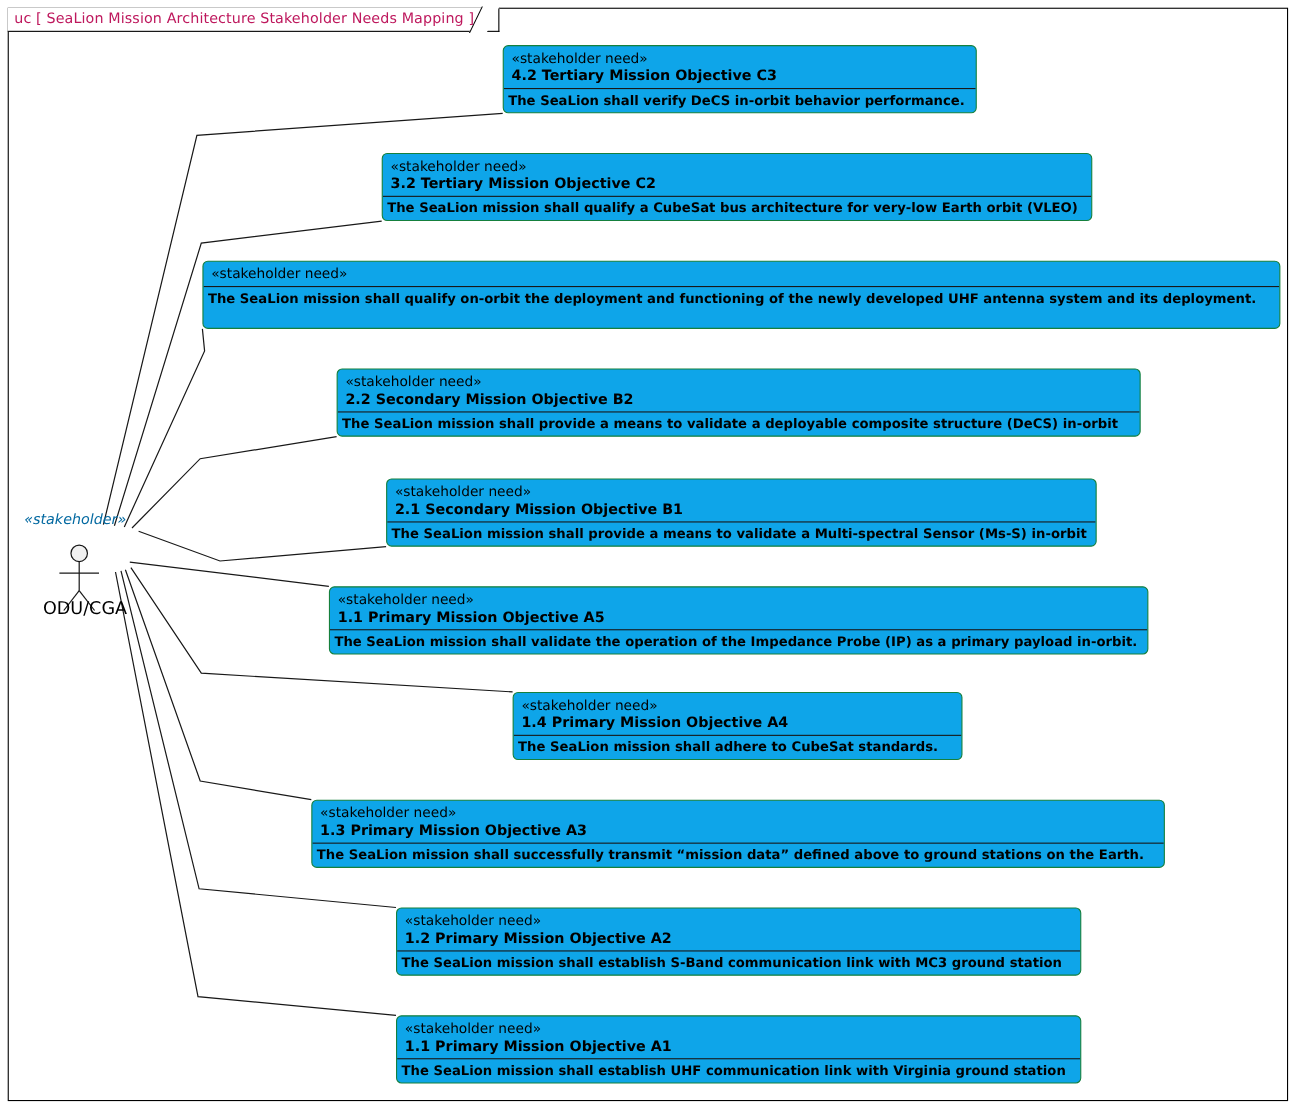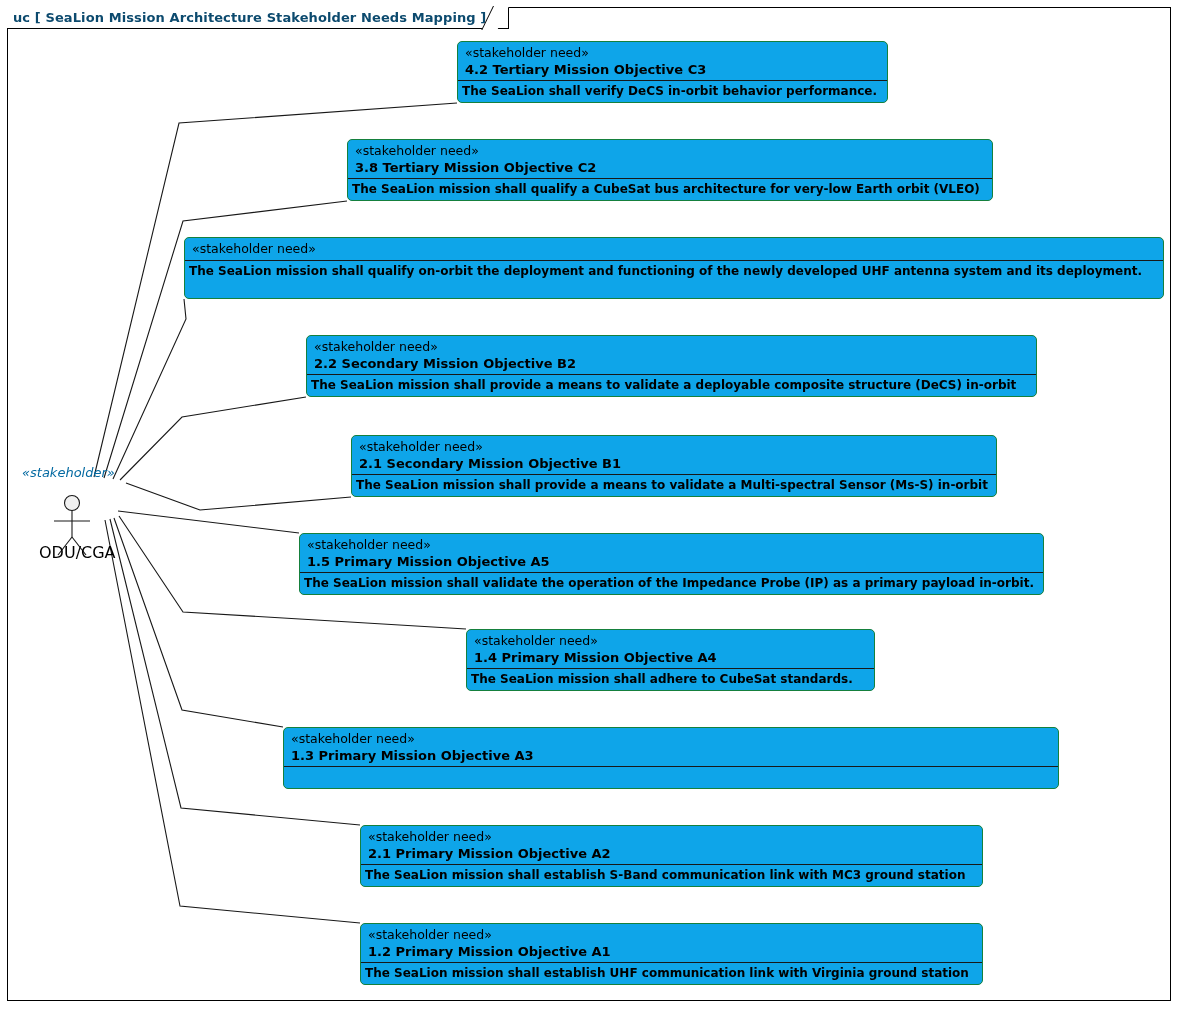--- a/index.html
+++ b/index.html
@@ -36,22 +36,22 @@
     height: 22px;
     border: 1px solid #000000;
     border-top: none;
     border-left: none;
     box-sizing: border-box;
     background: #FFFFFF;
     padding: 0 22px 0 6px;
     display: flex;
     align-items: center;
     font-size: 13px;
-    font-weight: bold;
-    color: #0c4a6e;
+    font-weight: normal;
+    color: #be185d;
     letter-spacing: 0.1px;
     white-space: nowrap;
     z-index: 4;
   }
   .frame-title-clip {
     position: absolute;
     right: -1px;
     top: -1px;
     width: 16px;
     height: 24px;
@@ -177,21 +177,21 @@
       <div class="need-box" style="left: 457px; top: 41px; width: 431px; height: 62px;">
         <div class="need-head">
           <span class="need-stereo">«stakeholder need»</span>
           <span class="need-title">4.2  Tertiary Mission Objective C3</span>
         </div>
         <div class="need-body">The SeaLion shall verify DeCS in-orbit behavior performance.</div>
       </div>
       <div class="need-box" style="left: 347px; top: 139px; width: 646px; height: 62px;">
         <div class="need-head">
           <span class="need-stereo">«stakeholder need»</span>
-          <span class="need-title">3.8  Tertiary Mission Objective C2</span>
+          <span class="need-title">3.2  Tertiary Mission Objective C2</span>
         </div>
         <div class="need-body">The SeaLion mission shall qualify a CubeSat bus architecture for very-low Earth orbit (VLEO)</div>
       </div>
       <div class="need-box" style="left: 184px; top: 237px; width: 980px; height: 62px;">
         <div class="need-head">
           <span class="need-stereo">«stakeholder need»</span>
         </div>
         <div class="need-body">The SeaLion mission shall qualify on-orbit the deployment and functioning of the newly developed UHF antenna system and its deployment.</div>
       </div>
       <div class="need-box" style="left: 306px; top: 335px; width: 731px; height: 62px;">
@@ -204,46 +204,47 @@
       <div class="need-box" style="left: 351px; top: 435px; width: 646px; height: 62px;">
         <div class="need-head">
           <span class="need-stereo">«stakeholder need»</span>
           <span class="need-title">2.1  Secondary Mission Objective B1</span>
         </div>
         <div class="need-body">The SeaLion mission shall provide a means to validate a Multi-spectral Sensor (Ms-S) in-orbit</div>
       </div>
       <div class="need-box" style="left: 299px; top: 533px; width: 745px; height: 62px;">
         <div class="need-head">
           <span class="need-stereo">«stakeholder need»</span>
-          <span class="need-title">1.5 Primary Mission Objective A5</span>
+          <span class="need-title">1.1 Primary Mission Objective A5</span>
         </div>
         <div class="need-body">The SeaLion mission shall validate the operation of the Impedance Probe (IP) as a primary payload in-orbit.</div>
       </div>
       <div class="need-box" style="left: 466px; top: 629px; width: 409px; height: 62px;">
         <div class="need-head">
           <span class="need-stereo">«stakeholder need»</span>
           <span class="need-title">1.4 Primary Mission Objective A4</span>
         </div>
         <div class="need-body">The SeaLion mission shall adhere to CubeSat standards.</div>
       </div>
       <div class="need-box" style="left: 283px; top: 727px; width: 776px; height: 62px;">
         <div class="need-head">
           <span class="need-stereo">«stakeholder need»</span>
           <span class="need-title">1.3 Primary Mission Objective A3</span>
         </div>
+        <div class="need-body">The SeaLion mission shall successfully transmit “mission data” defined above to ground stations on the Earth.</div>
       </div>
       <div class="need-box" style="left: 360px; top: 825px; width: 623px; height: 62px;">
         <div class="need-head">
           <span class="need-stereo">«stakeholder need»</span>
-          <span class="need-title">2.1 Primary Mission Objective A2</span>
+          <span class="need-title">1.2 Primary Mission Objective A2</span>
         </div>
         <div class="need-body">The SeaLion mission shall establish S-Band communication link with MC3 ground station</div>
       </div>
       <div class="need-box" style="left: 360px; top: 923px; width: 623px; height: 62px;">
         <div class="need-head">
           <span class="need-stereo">«stakeholder need»</span>
-          <span class="need-title">1.2 Primary Mission Objective A1</span>
+          <span class="need-title">1.1 Primary Mission Objective A1</span>
         </div>
         <div class="need-body">The SeaLion mission shall establish UHF communication link with Virginia ground station</div>
       </div>
     </div>
 
 </div>
 
 </body></html>

